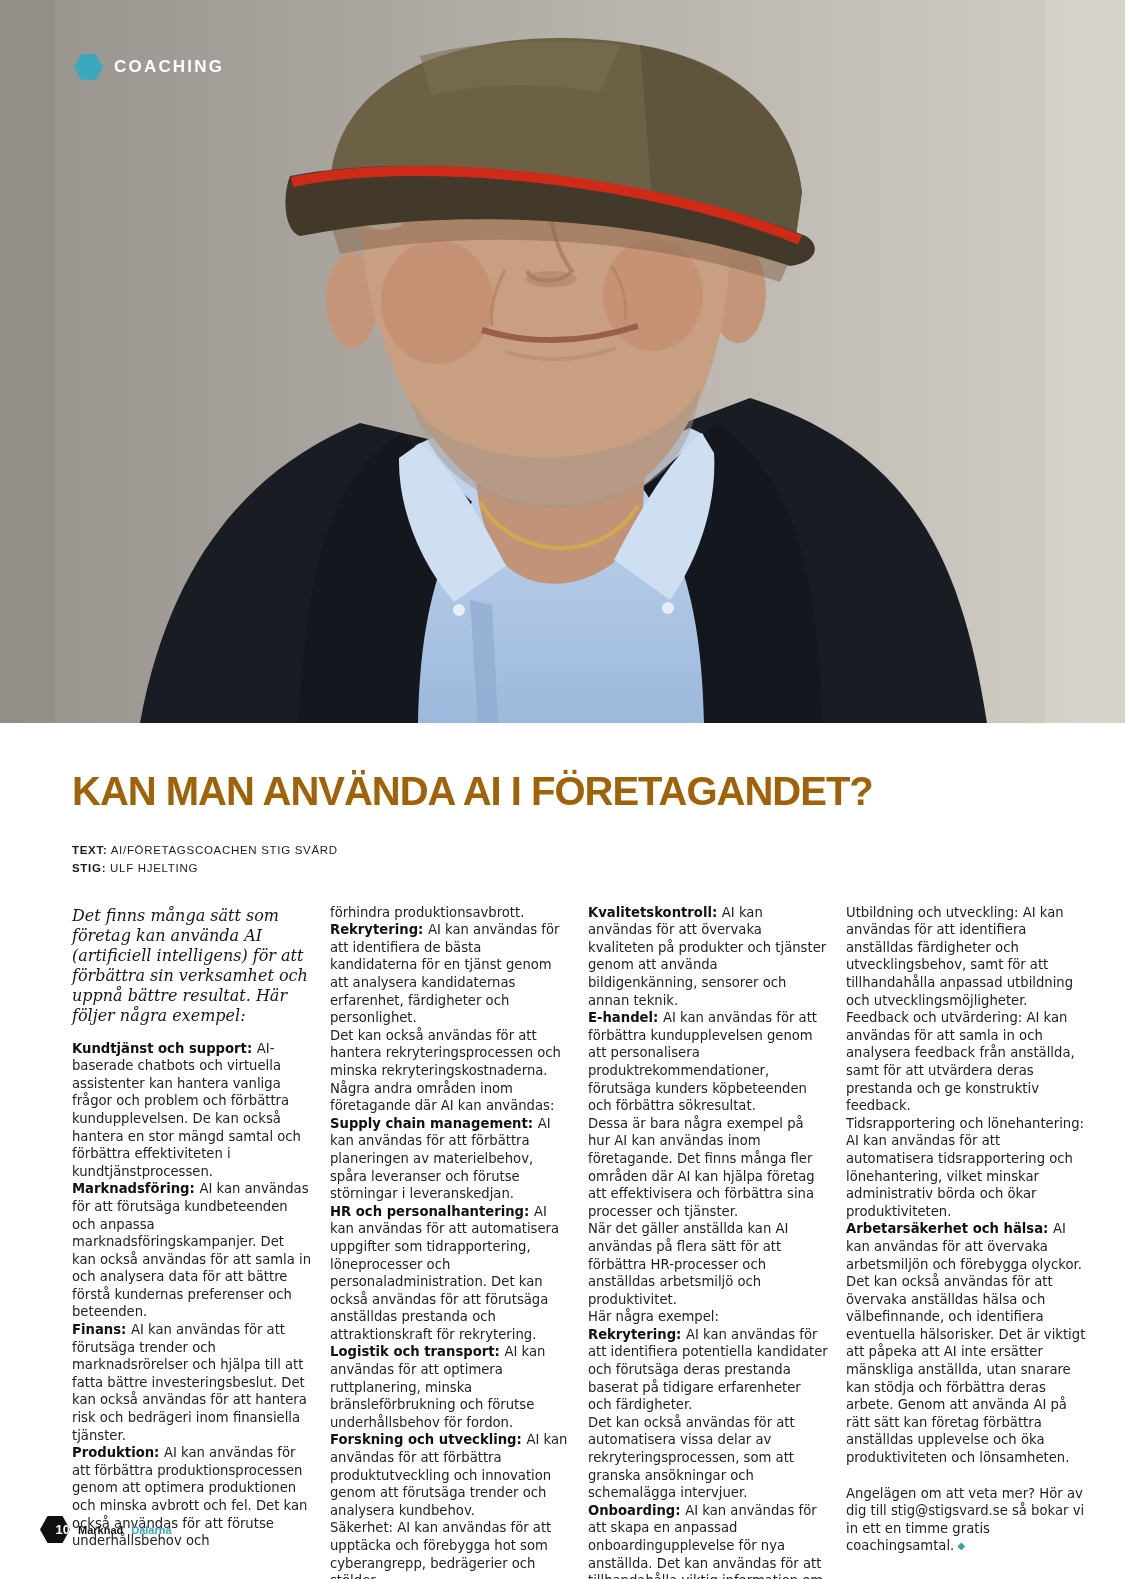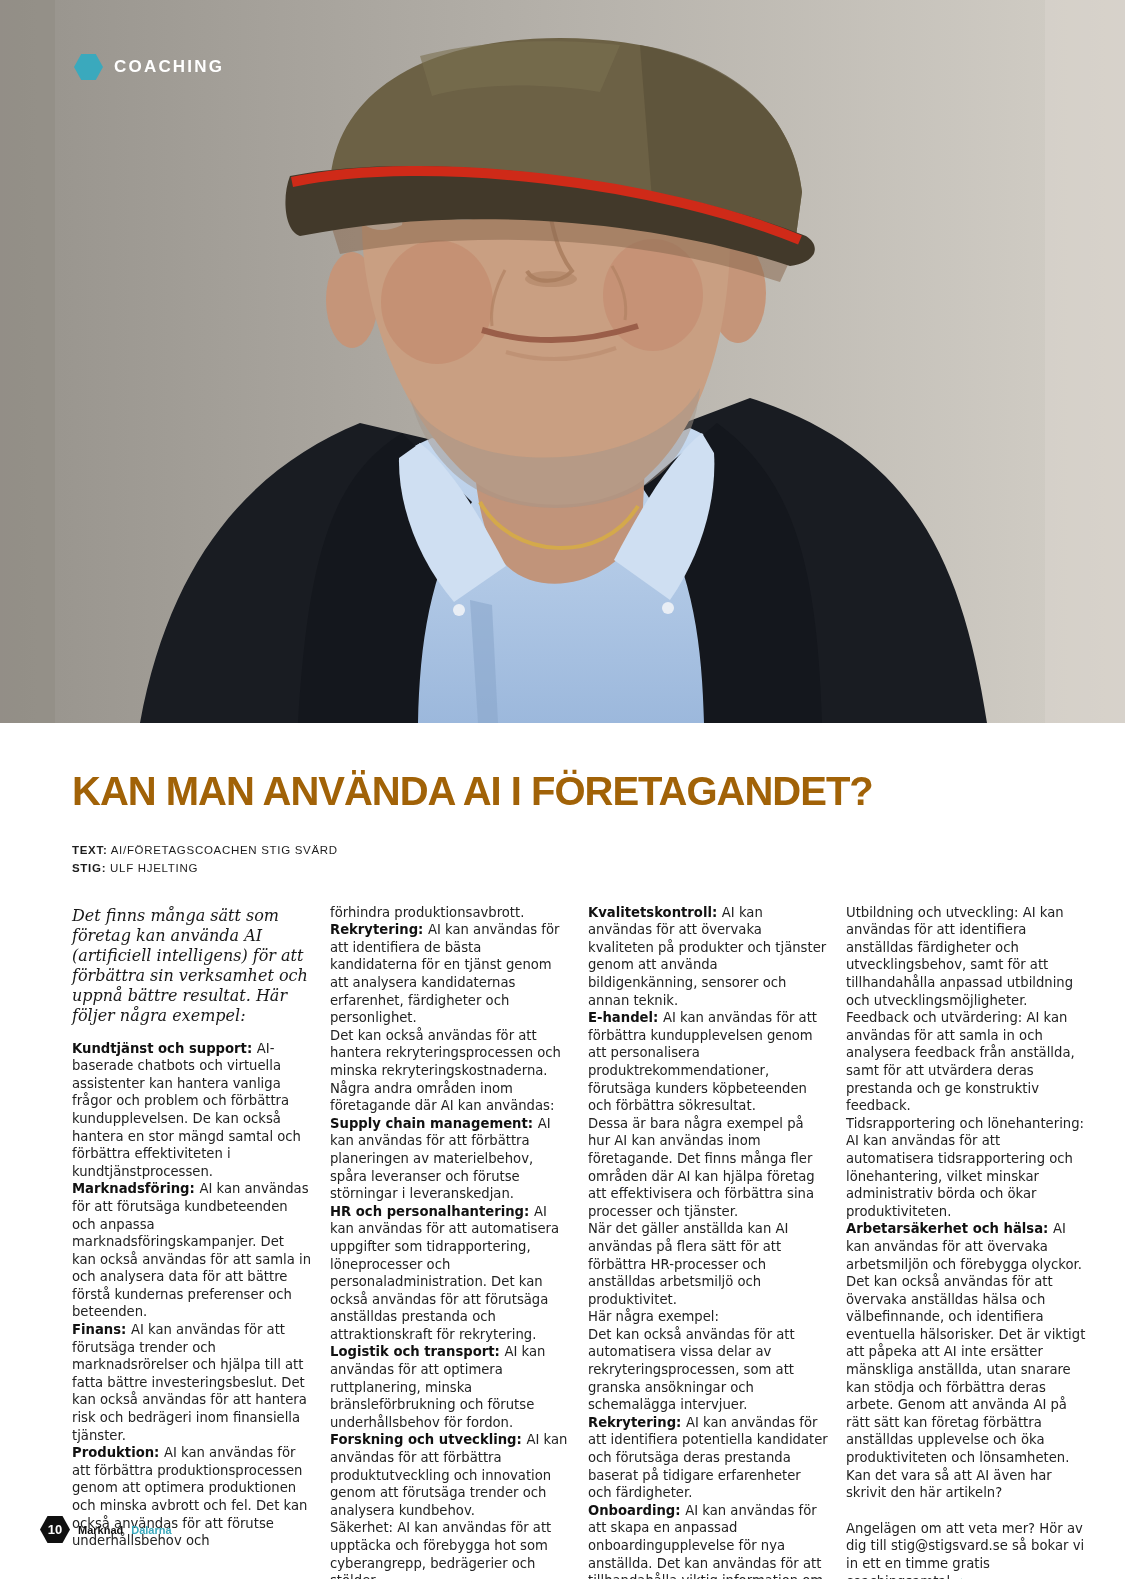--- a/index.html
+++ b/index.html
@@ -38,21 +38,21 @@
   }
   p.body-para{margin:0;font-size:13.2px;line-height:17.6px;color:#222;}
   p.body-para strong{color:#111;}
   p.body-para.spaced{margin-top:18px;}
   .end-mark{font-size:10px;vertical-align:1px;}
   
   .footer{position:absolute;left:40px;top:1516px;display:flex;align-items:center;gap:8px;}
   .footer .hex-black{
     width:30px;height:27px;background:#101010;
     clip-path:polygon(25% 0,75% 0,100% 50%,75% 100%,25% 100%,0 50%);
-    display:flex;align-items:center;justify-content:center;
+    display:flex;align-items:center;justify-content:flex-end;
   }
   .footer .page-num{color:#fff;font-family:"Liberation Sans",sans-serif;
     font-weight:bold;font-size:13px;}
   .footer .mag{font-family:"Liberation Sans",sans-serif;font-weight:bold;font-size:11px;color:#101010;}
   .footer .mag-accent{font-family:"Liberation Sans",sans-serif;font-weight:bold;font-size:11px;}
 </style>
 </head>
 <body>
 
 <div class="photo-wrap">
@@ -171,30 +171,29 @@
         <p class="body-para"><strong>Logistik och transport: </strong>AI kan användas för att optimera ruttplanering, minska bränsleförbrukning och förutse underhållsbehov för fordon.</p>
         <p class="body-para"><strong>Forskning och utveckling: </strong>AI kan användas för att förbättra produktutveckling och innovation genom att förutsäga trender och analysera kundbehov.</p>
         <p class="body-para">Säkerhet: AI kan användas för att upptäcka och förebygga hot som cyberangrepp, bedrägerier och stölder.</p>
       </div>
     <div class="col">
         <p class="body-para"><strong>Kvalitetskontroll: </strong>AI kan användas för att övervaka kvaliteten på produkter och tjänster genom att använda bildigenkänning, sensorer och annan teknik.</p>
         <p class="body-para"><strong>E-handel: </strong>AI kan användas för att förbättra kundupplevelsen genom att personalisera produktrekommendationer, förutsäga kunders köpbeteenden och förbättra sökresultat.</p>
         <p class="body-para">Dessa är bara några exempel på hur AI kan användas inom företagande. Det finns många fler områden där AI kan hjälpa företag att effektivisera och förbättra sina processer och tjänster.</p>
         <p class="body-para">När det gäller anställda kan AI användas på flera sätt för att förbättra HR-processer och anställdas arbetsmiljö och produktivitet.</p>
         <p class="body-para">Här några exempel:</p>
+        <p class="body-para"><strong>Rekrytering: </strong>AI kan användas för att identifiera potentiella kandidater och förutsäga deras prestanda baserat på tidigare erfarenheter och färdigheter.</p>
         <p class="body-para">Det kan också användas för att automatisera vissa delar av rekryteringsprocessen, som att granska ansökningar och schemalägga intervjuer.</p>
-        <p class="body-para"><strong>Rekrytering: </strong>AI kan användas för att identifiera potentiella kandidater och förutsäga deras prestanda baserat på tidigare erfarenheter och färdigheter.</p>
         <p class="body-para"><strong>Onboarding: </strong>AI kan användas för att skapa en anpassad onboardingupplevelse för nya anställda. Det kan användas för att tillhandahålla viktig information om företaget och dess kultur, samt utbilda nya anställda i deras nya roller.</p>
       </div>
     <div class="col">
         <p class="body-para">Utbildning och utveckling: AI kan användas för att identifiera anställdas färdigheter och utvecklingsbehov, samt för att tillhandahålla anpassad utbildning och utvecklingsmöjligheter.</p>
         <p class="body-para">Feedback och utvärdering: AI kan användas för att samla in och analysera feedback från anställda, samt för att utvärdera deras prestanda och ge konstruktiv feedback.</p>
         <p class="body-para">Tidsrapportering och lönehantering: AI kan användas för att automatisera tidsrapportering och lönehantering, vilket minskar administrativ börda och ökar produktiviteten.</p>
         <p class="body-para"><strong>Arbetarsäkerhet och hälsa: </strong>AI kan användas för att övervaka arbetsmiljön och förebygga olyckor. Det kan också användas för att övervaka anställdas hälsa och välbefinnande, och identifiera eventuella hälsorisker. Det är viktigt att påpeka att AI inte ersätter mänskliga anställda, utan snarare kan stödja och förbättra deras arbete. Genom att använda AI på rätt sätt kan företag förbättra anställdas upplevelse och öka produktiviteten och lönsamheten.</p>
-        <p class="body-para">Kan det vara så att AI även har skrivit den här artikeln?</p>
         <p class="body-para spaced">Angelägen om att veta mer? Hör av dig till stig@stigsvard.se så bokar vi in ett en timme gratis coachingsamtal.<span class="end-mark" style="color: rgb(42, 167, 158);"> ◆</span></p>
       </div>
   </div>
 </div>
 
 <div class="footer">
   <span class="hex-black">
     <span class="page-num">10</span>
   </span>
   <span class="mag">Marknad</span>

